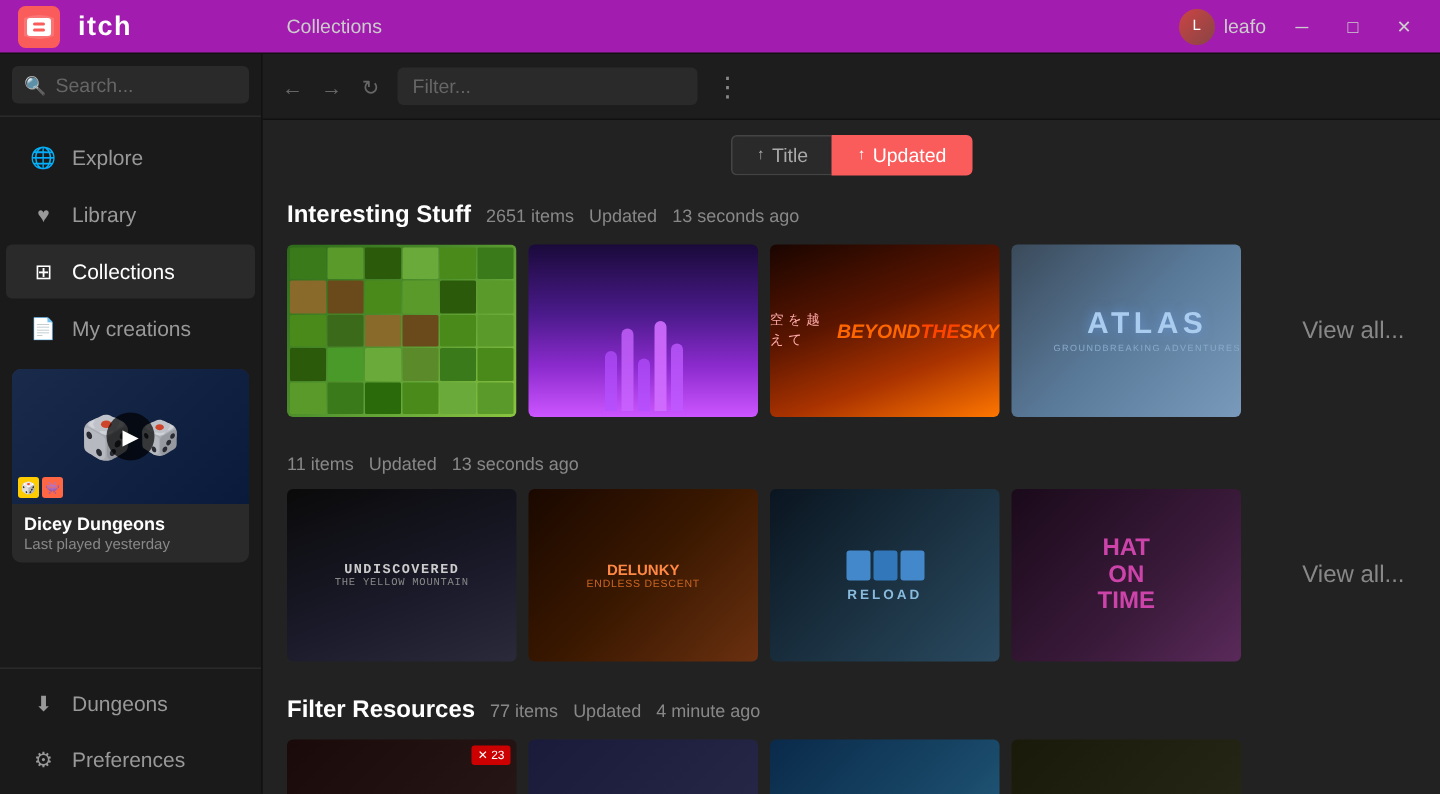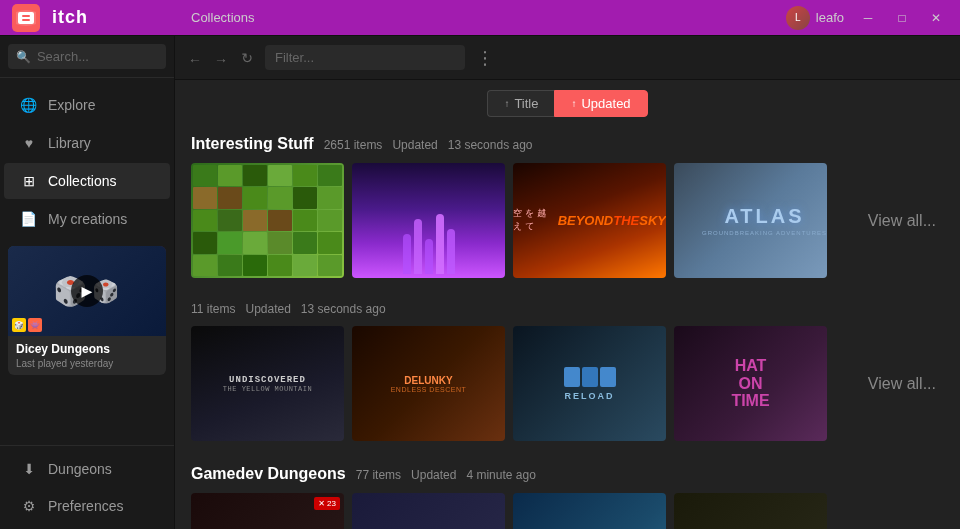--- a/index.html
+++ b/index.html
@@ -609,21 +609,21 @@
             <div style="width:100%;height:100%;display:flex;align-items:center;justify-content:center;">
               <div style="color:#cc44aa;font-size:16px;font-weight:900;text-align:center;line-height:1.1;">HAT<br>ON<br>TIME</div>
             </div>
           </div>
           <button class="view-all-btn">View all...</button>
         </div>
       </div>
 
       <div class="collection-section">
         <div class="collection-header">
-          <span class="collection-title">Gamedev Dungeons</span>
+          <span class="collection-title">Filter Resources</span>
           <span class="collection-meta">77 items</span>
           <span class="collection-meta">Updated</span>
           <span class="collection-meta">4 minute ago</span>
         </div>
         <div class="games-row">
 
           <div class="game-thumb" style="background: linear-gradient(135deg, #1a0a0a 0%, #2a1a1a 100%); position:relative;">
             <div style="position:absolute;top:4px;right:4px;background:#cc0000;color:#fff;font-size:8px;padding:2px 4px;border-radius:2px;">✕ 23</div>
             <div style="width:100%;height:100%;display:flex;align-items:center;justify-content:center;">
               

